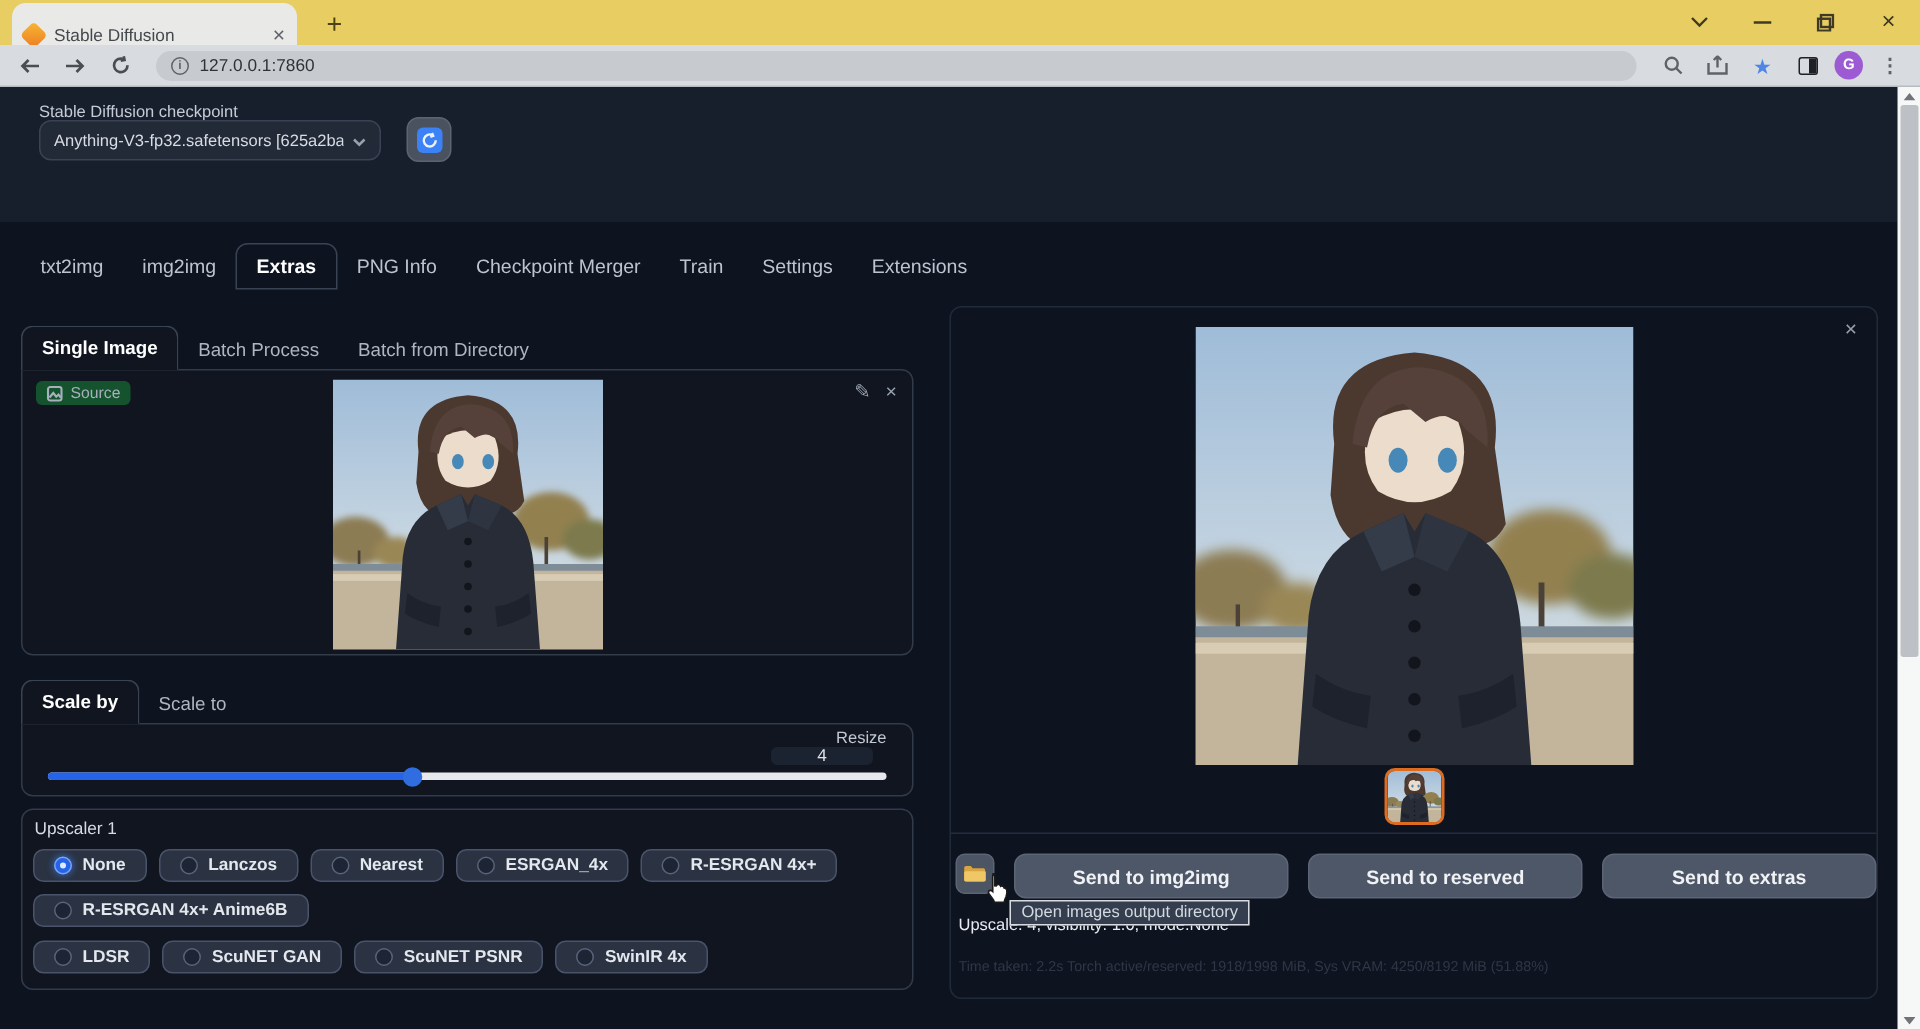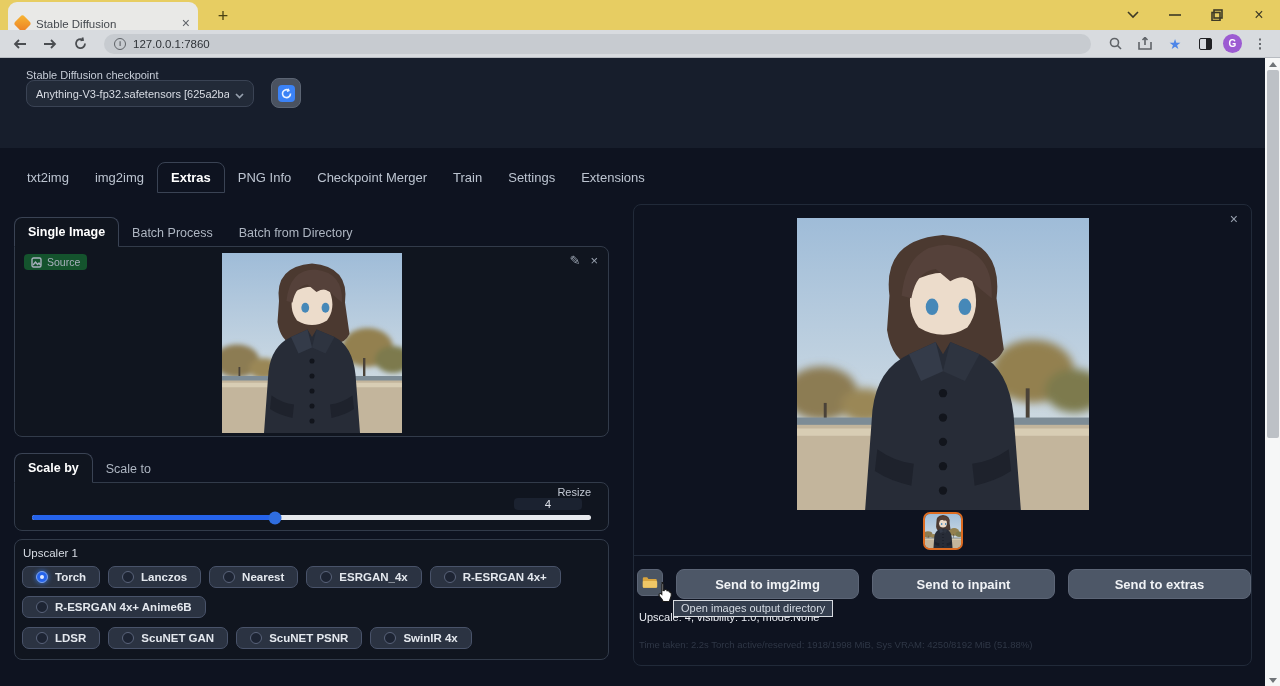--- a/index.html
+++ b/index.html
@@ -326,21 +326,21 @@
             <div class="slider-fill"></div>
             <div class="slider-handle"></div>
           </div>
         </div>
 
         <div class="upsgroup" style="margin-top:8px;">
           <div class="ups-label">Upscaler 1</div>
           <div class="pillrow">
             <span class="pill">
                 <span class="radio sel"></span>
-                <span>Torch</span>
+                <span>None</span>
               </span>
             <span class="pill">
                 <span class="radio"></span>
                 <span>Lanczos</span>
               </span>
             <span class="pill">
                 <span class="radio"></span>
                 <span>Nearest</span>
               </span>
             <span class="pill">
@@ -394,21 +394,21 @@
           <div class="gal-divider"></div>
 
           <div class="sendrow">
             <div class="folder-btn">
               <svg width="16" height="13" viewBox="0 0 20 16">
                 <path d="M1 3 q0-1.5 1.5-1.5 h4 l1.5 2 h9 q1.5 0 1.5 1.5 v8 q0 1.5-1.5 1.5 h-14.5 q-1.5 0-1.5-1.5z" fill="#d9a53f"></path>
                 <rect x="1" y="6" width="18" height="8.5" rx="1.2" fill="#f0c766"></rect>
               </svg>
             </div>
             <div class="sendbtn">Send to img2img</div>
-            <div class="sendbtn">Send to inpaint</div>
+            <div class="sendbtn">Send to reserved</div>
             <div class="sendbtn">Send to extras</div>
           </div>
 
           <svg class="cursor" width="19" height="22" viewBox="0 0 19 22">
             <path d="M6.5 1.5 c1 0 1.7.8 1.7 1.8 v6.2 l.9.1 c.3-.8 1.1-1.2 1.9-1 .6.2 1 .6 1.1 1.2 .6-.3 1.4-.2 1.9.3 .3.3.4.8.4.8 s1.5.1 1.8 1.4 c.3 1.2 0 3-.5 4.5 -.6 1.6-1.2 2.4-1.2 3.7 h-6.6 c0-1-.6-1.8-1.5-2.9 -.5-.6-1.3-1.6-2.1-2.8 -.7-1-.2-2 .7-2.2 .7-.2 1.3.2 1.8.7 v-10 c0-1 .7-1.8 1.7-1.8z" fill="#ffffff" stroke="#1a1a1a" stroke-width="1.1"></path>
           </svg>
           <div class="tooltip">Open images output directory</div>
 
           <div class="statusline">Upscale: 4, visibility: 1.0, mode:None</div>
           <div class="footerline">Time taken: 2.2s Torch active/reserved: 1918/1998 MiB, Sys VRAM: 4250/8192 MiB (51.88%)</div>

